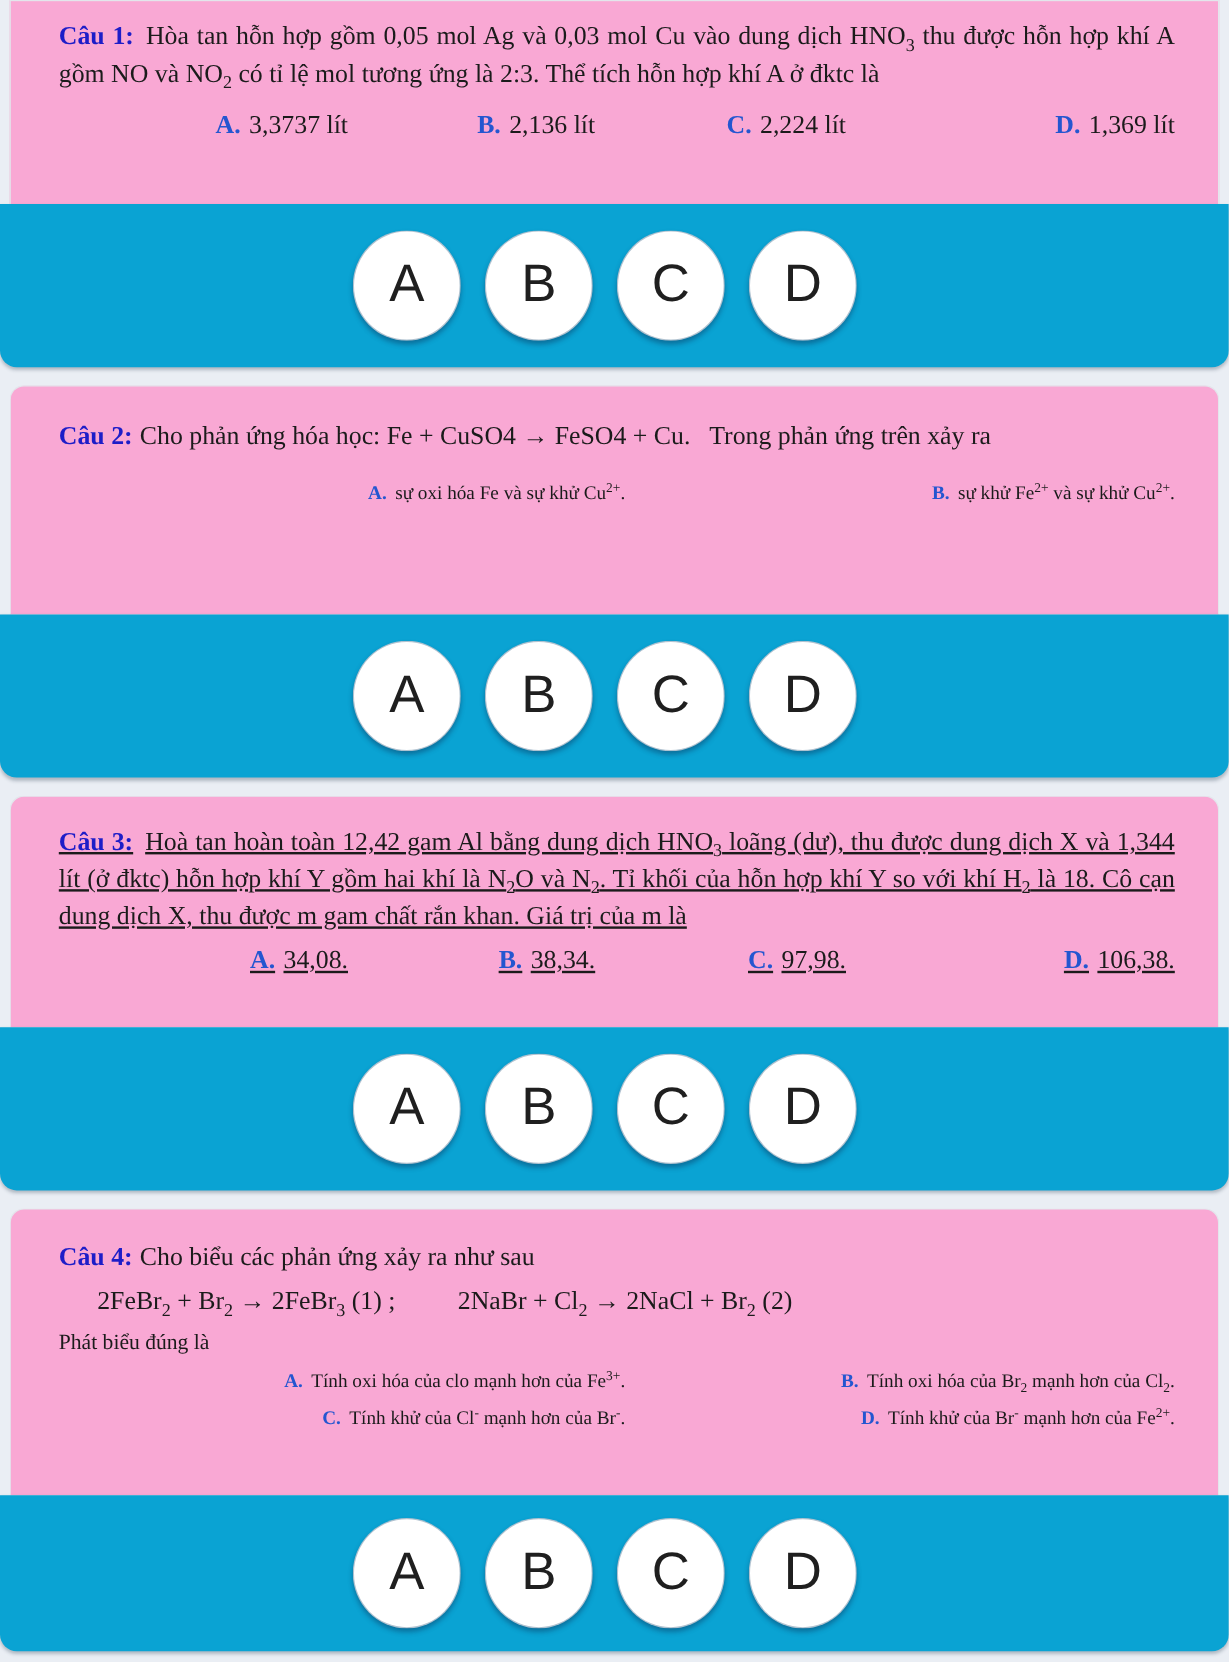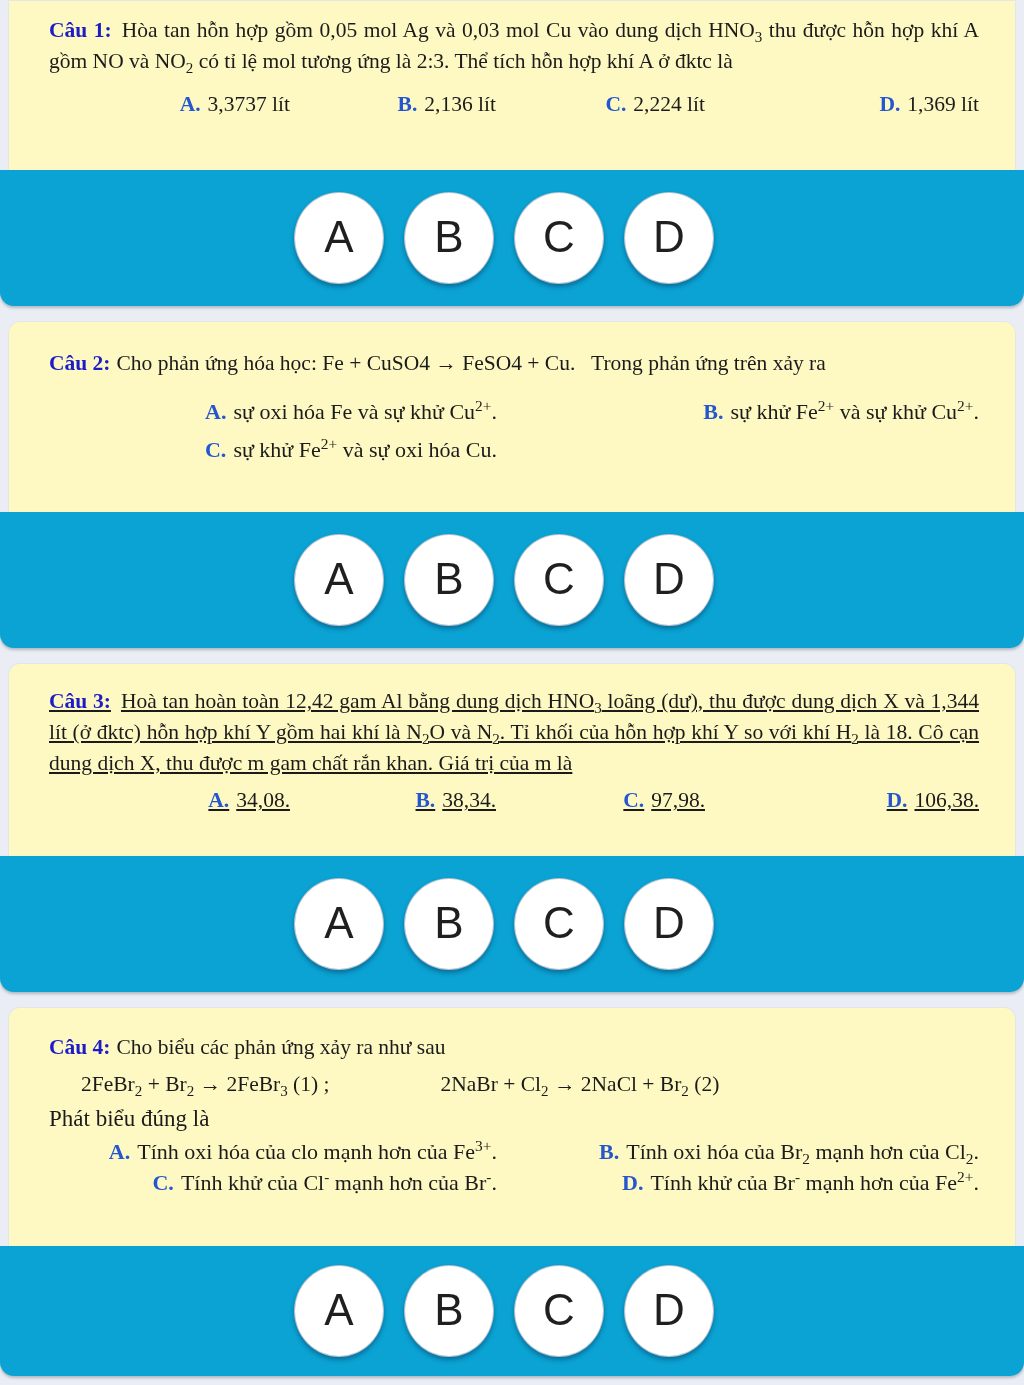--- a/index.html
+++ b/index.html
@@ -6,21 +6,21 @@
   html, body { width: 1024px; }
   body {
     height: 1385px;
     background: #eaeef4;
     font-family: "Liberation Serif", "DejaVu Serif", serif;
     color: #1b1b1b;
     overflow: hidden;
   }
   .block { width: 1024px; margin-bottom: 15px; }
   .card {
-    background: #fef9c3;
+    background: #f9a8d4;
     margin: 0 8px;
     border: 1px solid #e3e6ec;
     border-bottom: none;
     border-radius: 12px 12px 0 0;
     padding: 14px 36px 10px 40px;
     overflow: hidden;
   }
   .card.c1 { height: 170px; border-radius: 0; }
   .card.c2 { height: 191px; padding-top: 26px; }
   .card.c3 { height: 193px; padding-top: 22px; text-decoration: underline; }
@@ -40,34 +40,35 @@
   .opts { padding-left: 8px; display: grid; text-align: right; }
   .opts.row4 {
     grid-template-columns: 233px 206px 209px auto;
     margin-top: 12px;
     font-size: 21.5px;
     line-height: 30px;
   }
   .opts.grid2 {
     grid-template-columns: 440px auto;
     margin-top: 14px;
-    font-size: 22px;
+    font-size: 16px;
     line-height: 38px;
+    margin-left: 24px;
   }
   .opts.grid2.tight { line-height: 31px; margin-top: 2px; }
   .olet { color: #2456d0; font-weight: bold; margin-right: 7px; }
   .eqrow {
     display: flex;
-    gap: 111px;
+    gap: 52px;
     padding-left: 32px;
     margin-top: 4px;
     font-size: 21.5px;
     line-height: 34px;
   }
-  .statement { font-size: 23px; line-height: 31px; margin-top: 2px; }
+  .statement { font-size: 18px; line-height: 31px; margin-top: 2px; }
   .answer-bar {
     width: 1024px;
     height: 136px;
     background: #0aa3d3;
     border-radius: 0 0 14px 14px;
     box-shadow: 0 2px 3px rgba(40,60,80,0.3);
     display: flex;
     align-items: center;
     justify-content: center;
     gap: 20px;
@@ -113,21 +114,20 @@
     </div>
   </div>
 </section>
 
 <section class="block">
   <div class="card c2">
     <p class="qtext"><b class="qlabel" style="margin-right:6px">Câu 2:</b><span>Cho phản ứng hóa học: Fe + CuSO4 → FeSO4 + Cu.&nbsp;&nbsp; Trong phản ứng trên xảy ra</span></p>
     <div class="opts grid2">
       <span class="opt"><b class="olet">A.</b><span>sự oxi hóa Fe và sự khử Cu<sup>2+</sup>.</span></span>
       <span class="opt"><b class="olet">B.</b><span>sự khử Fe<sup>2+</sup> và sự khử Cu<sup>2+</sup>.</span></span>
-      <span class="opt"><b class="olet">C.</b><span>sự khử Fe<sup>2+</sup> và sự oxi hóa Cu.</span></span>
     </div>
   </div>
   <div class="answer-bar">
     <div class="shift">
       <button class="circle">A</button>
       <button class="circle">B</button>
       <button class="circle">C</button>
       <button class="circle">D</button>
     </div>
   </div>

